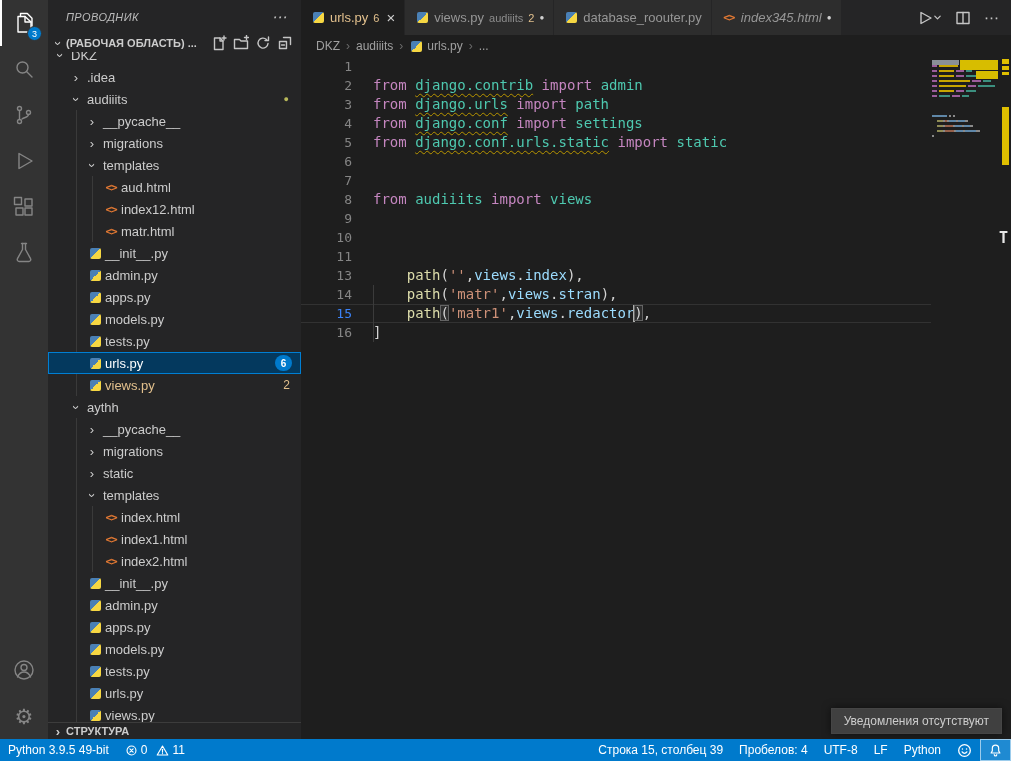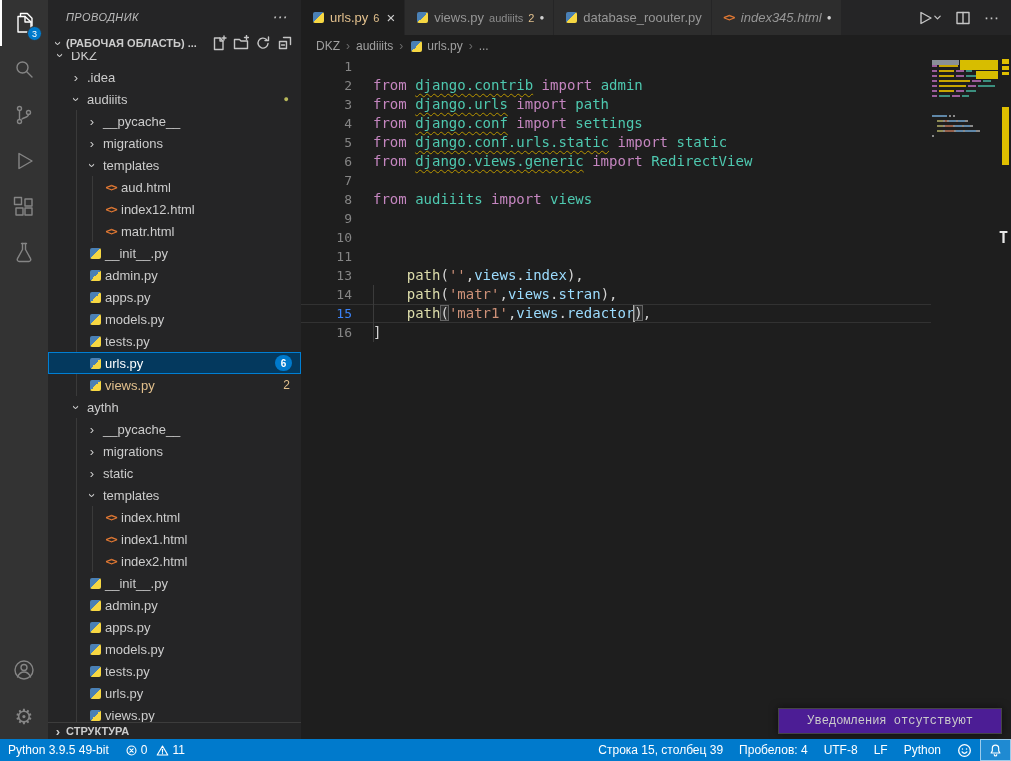--- a/index.html
+++ b/index.html
@@ -86,21 +86,21 @@
   .mm-line { height:5px; display:flex; align-items:center; }
   .mm-tok { height:2px; display:inline-block; flex:none; }
   .mm-blob1 { position:absolute; right:0; top:2px; width:38px; height:10px; background:#d7bd00; }
   .mm-blob2 { position:absolute; right:0; top:13px; width:22px; height:8px; background:#d7bd00; }
   .mm-gray { position:absolute; left:0; top:2px; width:27px; height:5px; background:#8a9096; }
   .overview-ruler { position:absolute; top:0; right:0; width:12px; bottom:0; }
   .rm { position:absolute; right:2px; width:7px; background:#dfbf00; }
   .t-marker { position:absolute; right:3px; top:172px; color:#e8e8e8; font:700 15px "DejaVu Sans Mono",monospace; }
 
   
-  .notification-toast { position:absolute; right:9px; bottom:27px; background:#4c1d95; border:1px solid #454545; color:#cccccc; font-size:12px; padding:5px 28px; box-shadow:0 0 8px rgba(0,0,0,.55); cursor:pointer;font-family:Liberation Mono, monospace; }
+  .notification-toast { position:absolute; right:9px; bottom:27px; background:#404040; border:1px solid #454545; color:#cccccc; font-size:12px; padding:5px 12px; box-shadow:0 0 8px rgba(0,0,0,.55); cursor:pointer; }
 
   
   .status-bar { position:absolute; left:0; right:0; bottom:0; height:22px; background:#007acc; color:#ffffff; display:flex; font-size:12px; }
   .sb-left { display:flex; align-items:center; }
   .sb-right { margin-left:auto; display:flex; align-items:center; }
   .sb-item { display:flex; align-items:center; gap:4px; height:22px; padding:0 8px; cursor:pointer; white-space:nowrap; }
   .sb-item svg { display:block; }
   .sb-box { background:#1f8ad2; box-shadow: inset 0 0 0 1px #9cccec; }
   .prob-group { display:flex; align-items:center; gap:3px; }
   .prob-group + .prob-group { margin-left:5px; }
@@ -473,21 +473,21 @@
           <span>...</span>
         </span>
       </div>
     <div class="editor">
       <div class="code-area">
           <div class="code-line"><span class="ln">1</span><span class="lc"></span></div>
           <div class="code-line"><span class="ln">2</span><span class="lc"><span class="tok-kw">from</span><span class="tok-pl"> </span><span class="tok-mod sq">django.contrib</span><span class="tok-pl"> </span><span class="tok-kw">import</span><span class="tok-pl"> </span><span class="tok-mod">admin</span></span></div>
           <div class="code-line"><span class="ln">3</span><span class="lc"><span class="tok-kw">from</span><span class="tok-pl"> </span><span class="tok-mod sq">django.urls</span><span class="tok-pl"> </span><span class="tok-kw">import</span><span class="tok-pl"> </span><span class="tok-mod">path</span></span></div>
           <div class="code-line"><span class="ln">4</span><span class="lc"><span class="tok-kw">from</span><span class="tok-pl"> </span><span class="tok-mod sq">django.conf</span><span class="tok-pl"> </span><span class="tok-kw">import</span><span class="tok-pl"> </span><span class="tok-mod">settings</span></span></div>
           <div class="code-line"><span class="ln">5</span><span class="lc"><span class="tok-kw">from</span><span class="tok-pl"> </span><span class="tok-mod sq">django.conf.urls.static</span><span class="tok-pl"> </span><span class="tok-kw">import</span><span class="tok-pl"> </span><span class="tok-mod">static</span></span></div>
-          <div class="code-line"><span class="ln">6</span><span class="lc"><span class="tok-kw">from</span><span class="tok-pl"> </span><span class="tok-mod sq">django.views.generic</span><span class="tok-pl"> </span><span class="tok-kw">import</span><span class="tok-pl"> </span><span class="tok-mod">RedirectView</span></span></div>
+          <div class="code-line"><span class="ln">6</span></div>
           <div class="code-line"><span class="ln">7</span></div>
           <div class="code-line"><span class="ln">8</span><span class="lc"><span class="tok-kw">from</span><span class="tok-pl"> </span><span class="tok-mod">audiiits</span><span class="tok-pl"> </span><span class="tok-kw">import</span><span class="tok-pl"> </span><span class="tok-mod">views</span></span></div>
           <div class="code-line"><span class="ln">9</span><span class="lc"></span></div>
           <div class="code-line"><span class="ln">10</span><span class="lc"></span></div>
           <div class="code-line"><span class="ln">11</span><span class="lc"></span></div>
           <div class="code-line"><span class="ln">13</span><span class="lc"><span class="tok-pl">    </span><span class="tok-fn">path</span><span class="tok-pl">(</span><span class="tok-str">''</span><span class="tok-pl">,</span><span class="tok-var">views</span><span class="tok-pl">.</span><span class="tok-var">index</span><span class="tok-pl">),</span></span></div>
           <div class="code-line"><span class="ln">14</span><span class="lc"><span class="tok-pl">    </span><span class="tok-fn">path</span><span class="tok-pl">(</span><span class="tok-str">'matr'</span><span class="tok-pl">,</span><span class="tok-var">views</span><span class="tok-pl">.</span><span class="tok-var">stran</span><span class="tok-pl">),</span></span></div>
           <div class="code-line current"><span class="ln active">15</span><span class="lc"><span class="tok-pl">    </span><span class="tok-fn">path</span><span class="tok-bm">(</span><span class="tok-str">'matr1'</span><span class="tok-pl">,</span><span class="tok-var">views</span><span class="tok-pl">.</span><span class="tok-var">redactor</span><span class="cursor"></span><span class="tok-bm">)</span><span class="tok-pl">,</span></span></div>
           <div class="code-line"><span class="ln">16</span><span class="lc"><span class="tok-pl">]</span></span></div>
         </div>

